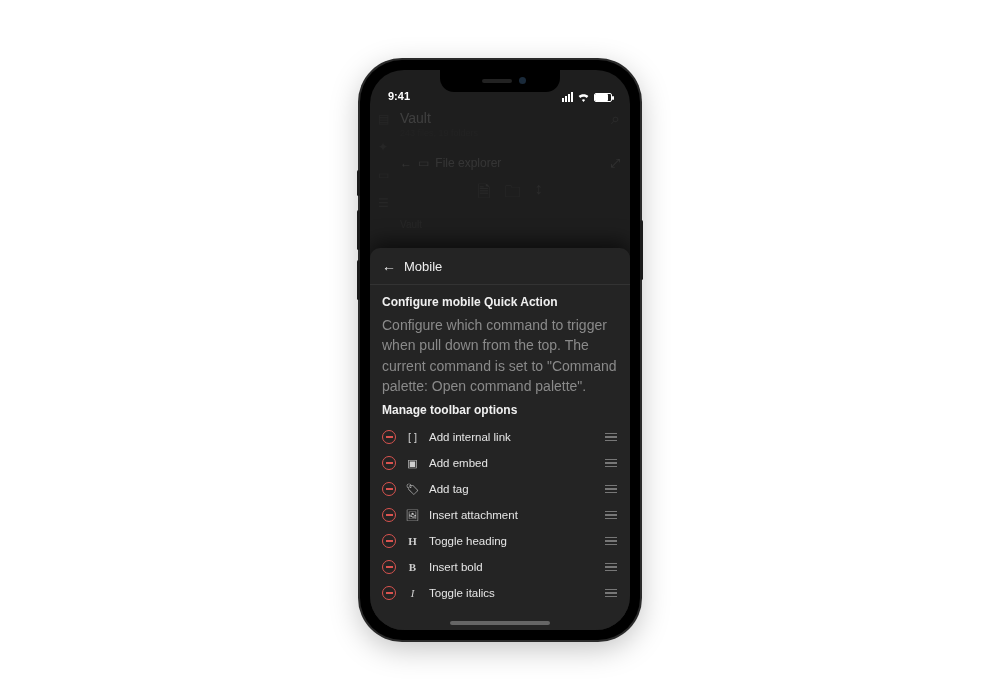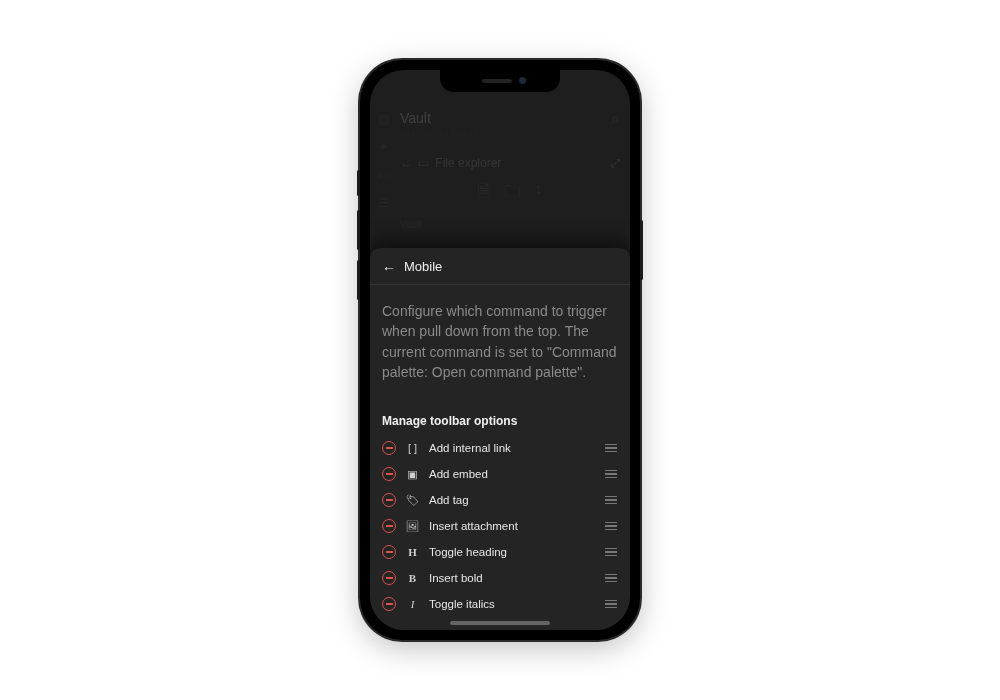--- a/index.html
+++ b/index.html
@@ -80,21 +80,21 @@
     border-bottom:1px solid #333; font-size:13px; color:#eee;
   }
   .sheet-body { padding:10px 12px 0; overflow:hidden; flex:1; position:relative; }
   .sect-title { font-size:12px; font-weight:600; color:#f0f0f0; }
   .sect-desc { font-size:14px; line-height:1.45; color:#8a8a8a; margin-top:6px; }
   .cfg-btn {
     margin-top:12px; width:100%; background:#000; color:#eee;
     border:none; border-radius:5px; padding:9px 0; font-size:12px;
     cursor:pointer;
   }
-  .sect2 { margin-top:32px; }
+  .sect2 { margin-top:7px; }
   .opt-list { margin-top:8px; display:flex; flex-direction:column; gap:2px; }
   .opt-row {
     display:flex; align-items:center; gap:9px; padding:5px 0;
     font-size:11.5px; color:#e5e5e5;
   }
   .remove {
     width:14px; height:14px; border:1.5px solid #d9534f; border-radius:50%;
     display:flex; align-items:center; justify-content:center; flex:0 0 auto;
     color:#d9534f; cursor:pointer;
   }
@@ -118,20 +118,37 @@
 <div class="stage">
   <div class="phone">
     <div class="side-btn l1"></div>
     <div class="side-btn l2"></div>
     <div class="side-btn l3"></div>
     <div class="side-btn r1"></div>
 
     <div class="screen">
       <div class="notch"></div>
 
+      <div class="statusbar">
+        <span>9:41</span>
+        <div class="right">
+          <span class="sig">
+              <i></i>
+              <i></i>
+              <i></i>
+              <i></i>
+            </span>
+          <svg width="13" height="10" viewBox="0 0 24 18">
+              <path fill="#fff" d="M12 18l-3-3.6c1.7-1.6 4.3-1.6 6 0L12 18zm-6-7.2l-3-3.6C7.3 3 16.7 3 21 7.2l-3 3.6c-3.3-3.2-8.7-3.2-12 0z"></path>
+            </svg>
+          <span class="batt">
+              <i></i>
+            </span>
+        </div>
+      </div>
 
       <div class="bg-app">
         <div class="bg-sideicons">
           <span>▤</span>
           <span>✦</span>
           <span>▭</span>
           <span>☰</span>
         </div>
         <div class="bg-main">
           <div style="display:flex; justify-content:space-between; align-items:flex-start;">
@@ -155,20 +172,21 @@
           <div style="margin-top:12px; font-size:10px; color:#888;">Vault</div>
         </div>
       </div>
 
       <div class="sheet">
         <div class="sheet-header">
           <span class="arrow-left"></span>
           <span>Mobile</span>
         </div>
         <div class="sheet-body">
+          <div class="sect-title">Configure mobile Quick Action</div>
           <div class="sect-desc">Configure which command to trigger when pull down from the top. The current command is set to "Command palette: Open command palette".</div>
 
           <div class="sect2">
             <div class="sect-title">Manage toolbar options</div>
             <div class="opt-list" id="opt-list">
                 <div class="opt-row">
                   <span class="remove"></span>
                   <span class="opt-icon" style="">[ ]</span>
                   <span class="opt-label">Add internal link</span>
                   <span class="drag">

